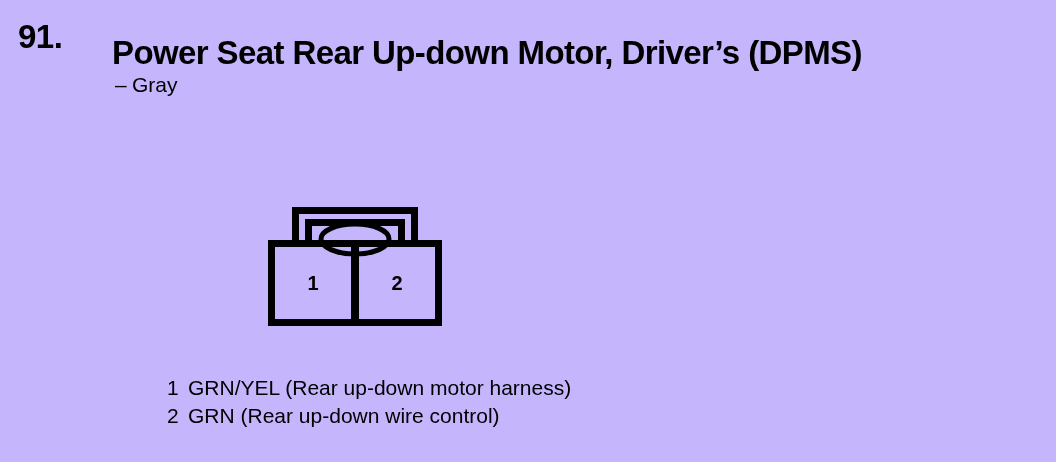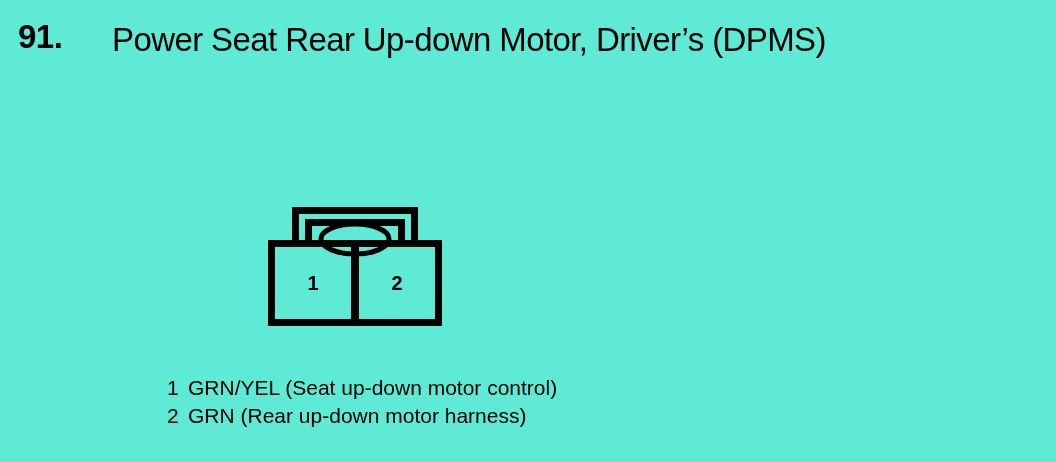--- a/index.html
+++ b/index.html
@@ -8,21 +8,21 @@
     background: #ffffff;
   }
   body {
     font-family: "Liberation Sans", sans-serif;
     color: #000000;
   }
   #page {
     position: relative;
     width: 1056px;
     height: 462px;
-    background: #5eead4;
+    background: #c4b5fd;
     overflow: hidden;
   }
 
   
   #title-row {
     position: absolute;
     left: 18px;
     top: 18px;
     width: 1030px;
     height: 40px;
@@ -33,23 +33,23 @@
     left: 0px;
     top: 0px;
     font-size: 33px;
     font-weight: bold;
     letter-spacing: -0.5px;
     line-height: 38px;
   }
   #entry-title {
     position: absolute;
     left: 94px;
-    top: 3px;
+    top: 16px;
     font-size: 33px;
-    font-weight: normal;
+    font-weight: bold;
     letter-spacing: -0.6px;
     line-height: 38px;
   }
 
   
   #bullet-list {
     position: absolute;
     left: 115px;
     top: 70px;
     width: 700px;
@@ -113,20 +113,23 @@
 
 <div id="page">
 
   <div id="title-row">
     <span id="entry-number">91.</span>
     <span id="entry-title">Power Seat Rear Up-down Motor, Driver’s (DPMS)</span>
   </div>
 
   <div id="bullet-list">
 
+    <div class="bullet-line">
+      <span class="bullet-dash">–</span><span class="bullet-text">Gray</span>
+    </div>
 
 
 
   </div>
 
   <div id="connector">
     <svg width="190" height="135" viewBox="0 0 190 135">
 
       <path d="M 27 7 L 153 7 L 153 42 L 146 42 L 146 14 L 34 14 L 34 42 L 27 42 Z" fill="#000000"></path>
 
@@ -140,22 +143,22 @@
 
       <text class="cav-num" x="48" y="90" text-anchor="middle">1</text>
       <text class="cav-num" x="132" y="90" text-anchor="middle">2</text>
 
     </svg>
   </div>
 
   <div id="pin-legend">
 
     <div class="legend-line">
-      <span class="legend-pin">1</span><span class="legend-desc">GRN/YEL (Seat up-down motor control)</span>
+      <span class="legend-pin">1</span><span class="legend-desc">GRN/YEL (Rear up-down motor harness)</span>
     </div>
 
     <div class="legend-line">
-      <span class="legend-pin">2</span><span class="legend-desc">GRN (Rear up-down motor harness)</span>
+      <span class="legend-pin">2</span><span class="legend-desc">GRN (Rear up-down wire control)</span>
     </div>
 
   </div>
 
 </div>
 
 </body></html>

